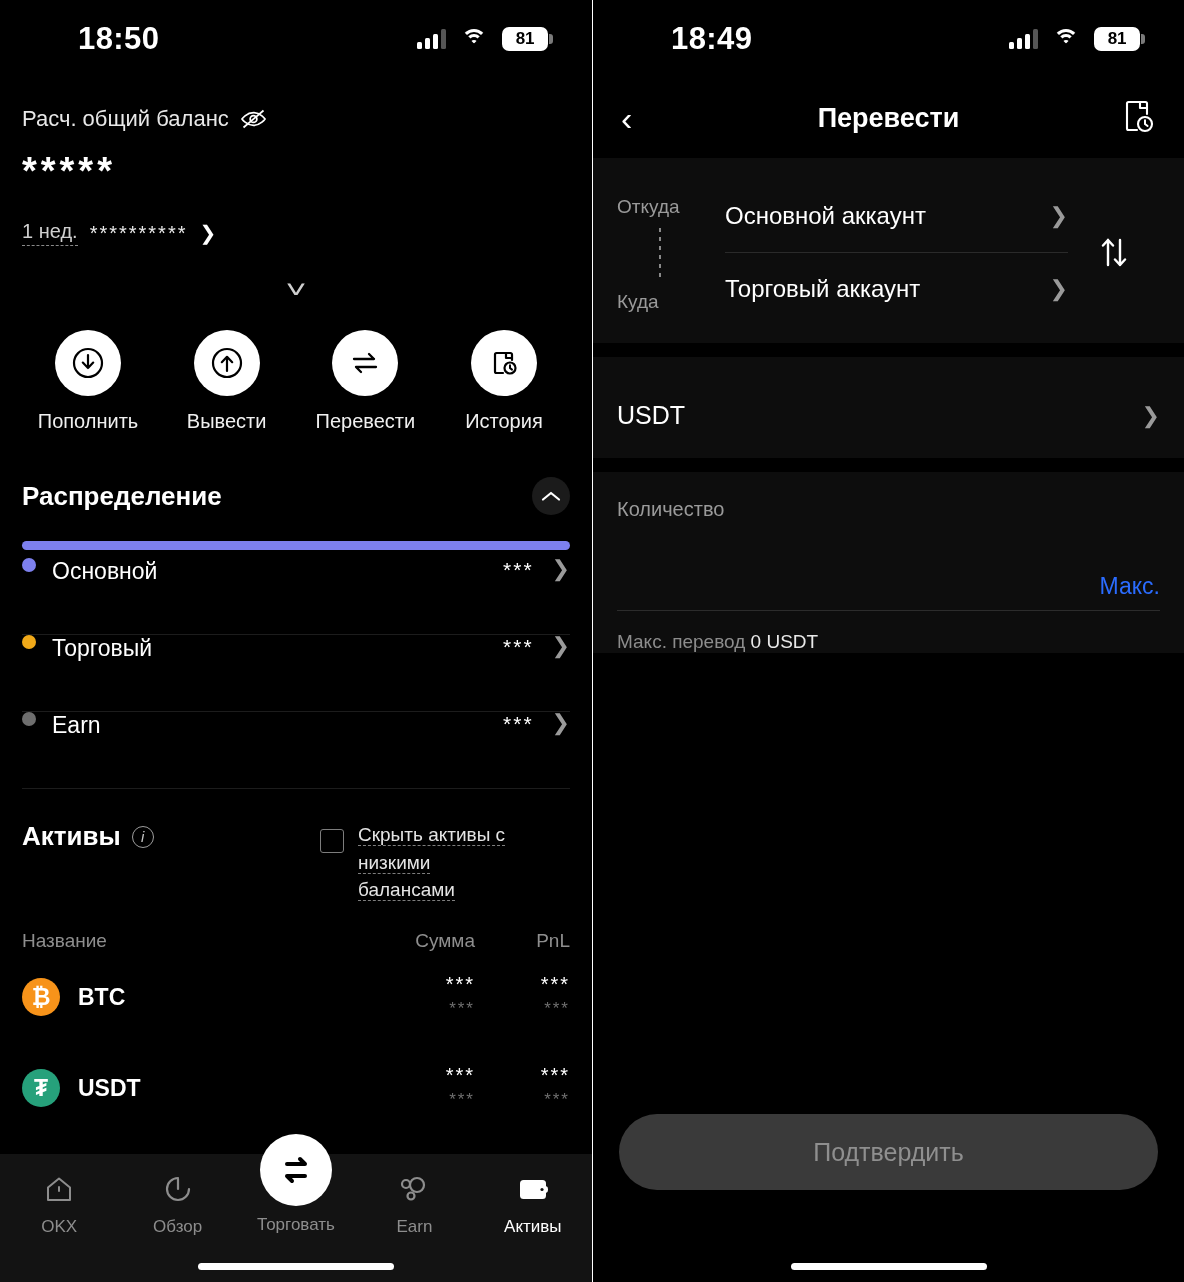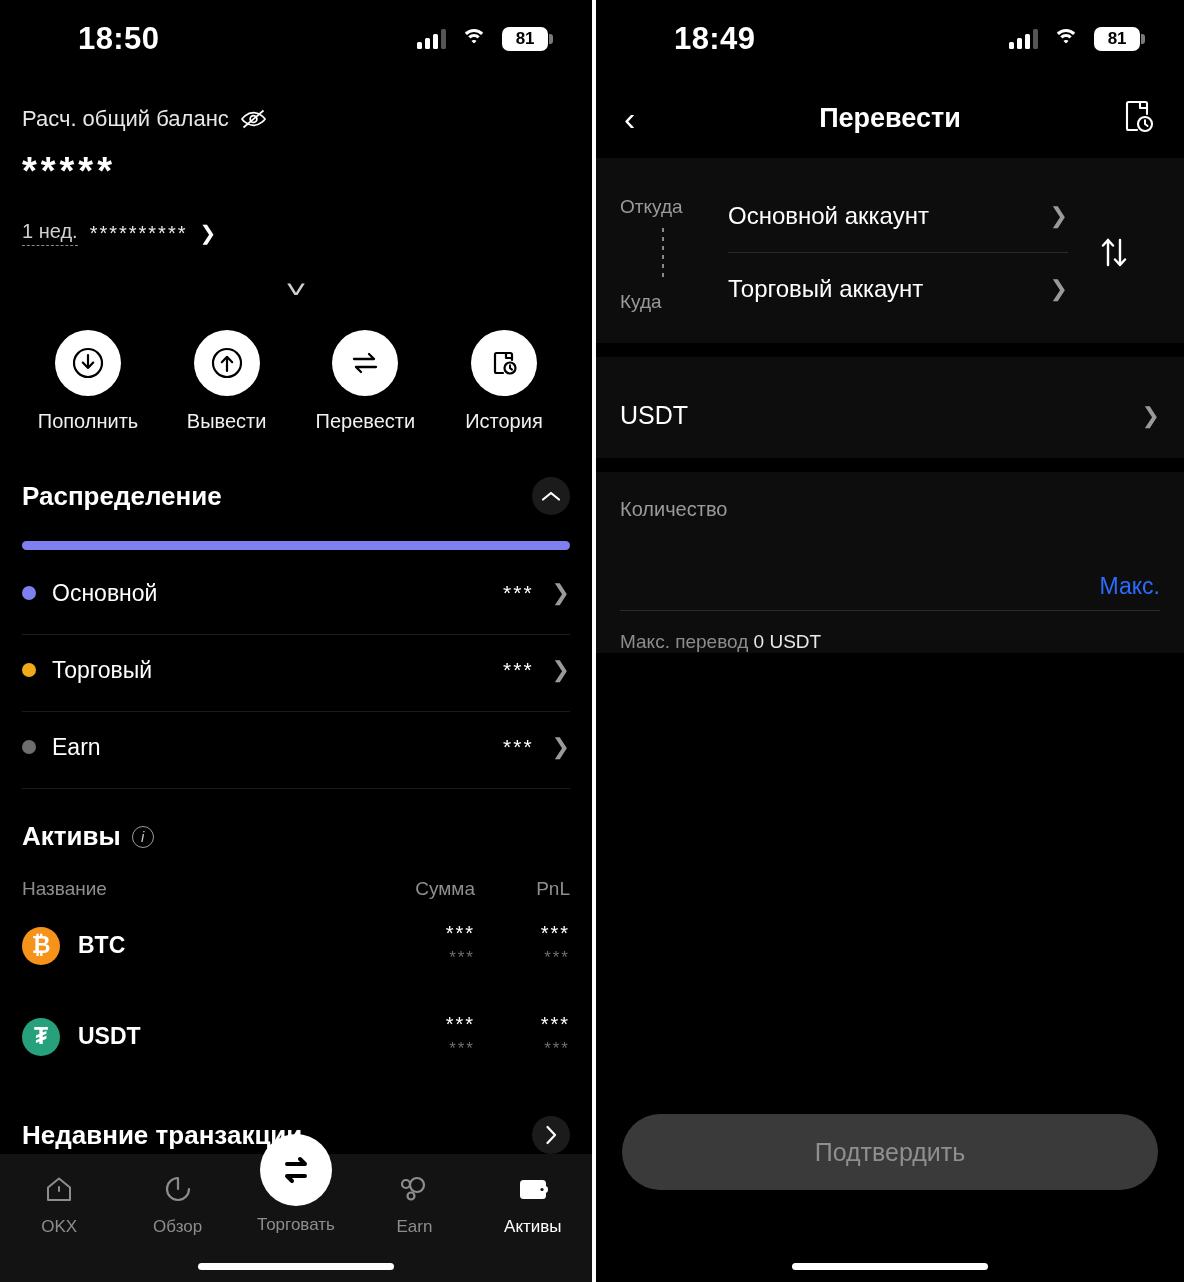--- a/index.html
+++ b/index.html
@@ -5,21 +5,21 @@
   * { margin:0; padding:0; box-sizing:border-box; }
   html, body {
     width:1184px; height:1282px;
     background:#000;
     font-family:"Liberation Sans", sans-serif;
     -webkit-font-smoothing:antialiased;
     overflow:hidden;
   }
   .screens { display:flex; width:1184px; height:1282px; }
   .screen { width:592px; height:1282px; position:relative; background:#000; overflow:hidden; }
-  .screen.right { border-left:4px solid #ffffff; }
+  .screen.right { border-left:1px solid #ffffff; }
 
   
   .statusbar {
     height:78px; display:flex; align-items:center;
     justify-content:space-between; padding:0 44px 0 0; position:relative;
   }
   .sb-time { font-size:31px; font-weight:600; color:#fff; letter-spacing:.4px; margin-left:78px; }
   .sb-right { display:flex; align-items:center; gap:15px; }
   .bars { display:flex; align-items:flex-end; gap:3px; height:20px; }
   .bars i { display:block; width:5px; background:#fff; border-radius:1.5px; }
@@ -61,21 +61,21 @@
       display:flex; align-items:center; justify-content:center; }
   .action .lbl { margin-top:14px; font-size:20px; color:#f0f0f0; white-space:nowrap; }
 
   .sec-head { display:flex; align-items:center; justify-content:space-between; margin-top:44px; }
   .sec-title { font-size:26px; font-weight:700; color:#fff; }
   .round-btn { width:38px; height:38px; border-radius:50%; background:#1b1b1b;
       display:flex; align-items:center; justify-content:center; }
 
   .dist-bar { height:9px; border-radius:5px; margin-top:26px; }
   .dist-list { margin-top:8px; }
-  .dist-row { display:flex; align-items:center; height:70px; }
+  .dist-row { display:flex; align-items:flex-start; height:70px; }
   .dot { width:14px; height:14px; border-radius:50%; margin-right:16px; flex:0 0 auto; }
   .dist-name { font-size:23px; color:#fff; flex:1; }
   .dist-val { font-size:21px; color:#fff; letter-spacing:2px; margin-right:18px; }
   .chev { color:#9a9a9a; font-size:22px; line-height:1; }
   .hr { height:1px; background:#1c1c1c; margin:6px 0 0; }
 
   .assets-head { display:flex; align-items:flex-start; justify-content:space-between; margin-top:32px; }
   .assets-title { display:flex; align-items:center; gap:11px; }
   .assets-title .t { font-size:26px; font-weight:700; color:#fff; }
   .info-i { width:22px; height:22px; border-radius:50%; border:1.5px solid #9d9d9d; color:#c6c6c6;
@@ -290,20 +290,27 @@
           <div class="chev">❯</div>
         </div>
         <div class="hr"></div>
       </div>
 
       <div class="assets-head">
         <div class="assets-title">
           <div class="t">Активы</div>
           <div class="info-i">i</div>
         </div>
+        <div class="hide-wrap">
+          <div class="cbox"></div>
+          <div class="hide-txt">
+            <span>Скрыть активы с низкими</span><br>
+            <span>балансами</span>
+          </div>
+        </div>
       </div>
 
       <div class="tbl-head">
         <div class="th-name">Название</div>
         <div class="th-sum">Сумма</div>
         <div class="th-pnl">PnL</div>
       </div>
 
       <div class="asset-row">
         <div class="coin" style="background:#f7931a">

